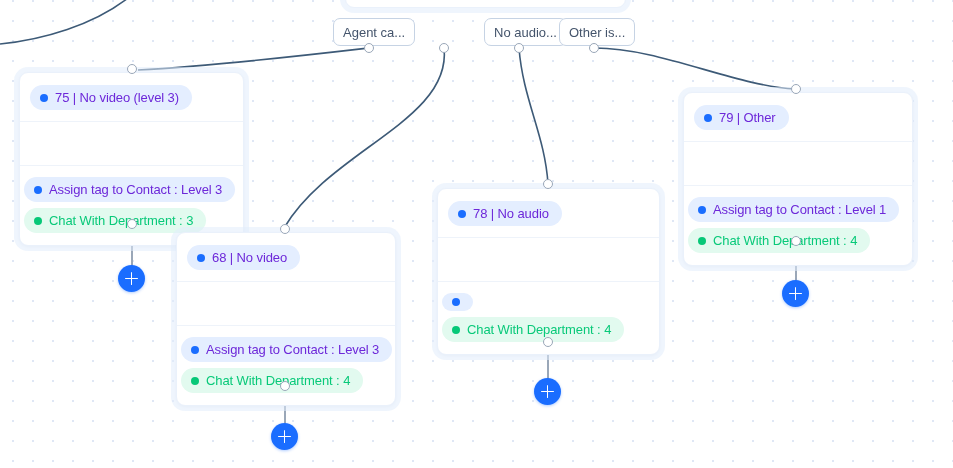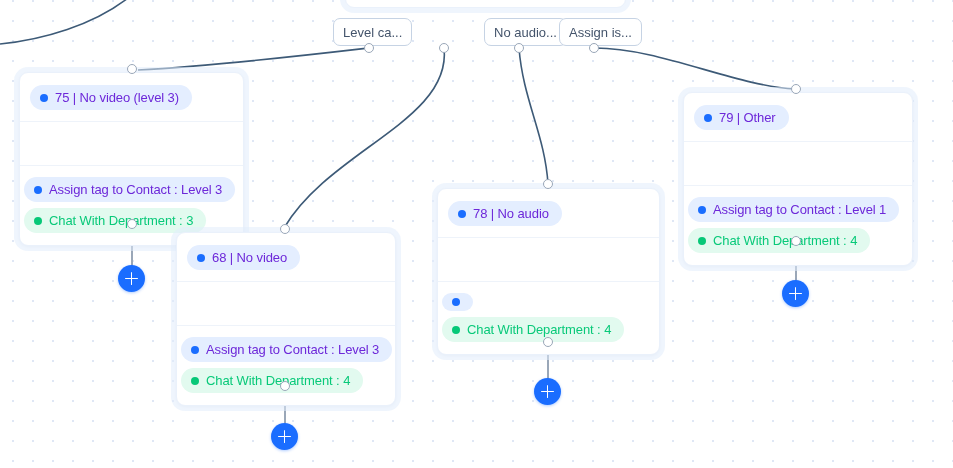--- a/index.html
+++ b/index.html
@@ -180,33 +180,33 @@
     <path class="edge-path" d="M 369,48 C 300,56 215,66 138,70"></path>
 
     <path class="edge-path" d="M 444,48 C 452,120 330,150 284,228"></path>
 
     <path class="edge-path" d="M 519,48 C 523,100 545,135 548,184"></path>
 
     <path class="edge-path" d="M 595,48 C 660,48 735,86 795,89"></path>
   </svg>
 
   <div class="chip" style="left:333px; top:18px;">
-    <span>Level ca...</span>
+    <span>Agent ca...</span>
   </div>
   <div class="port" style="left:364px; top:43px;"></div>
 
   <div class="port" style="left:439px; top:43px;"></div>
 
   <div class="chip" style="left:484px; top:18px;">
     <span>No audio...</span>
   </div>
   <div class="port" style="left:514px; top:43px;"></div>
 
   <div class="chip" style="left:559px; top:18px;">
-    <span>Assign is...</span>
+    <span>Other is...</span>
   </div>
   <div class="port" style="left:589px; top:43px;"></div>
 
   <div class="node" style="left:19px; top:72px; width:225px;">
     <div class="node-head">
       <span class="pill pill-blue">
         <span class="dot"></span>
         <span>75 | No video (level 3)</span>
       </span>
     </div>

